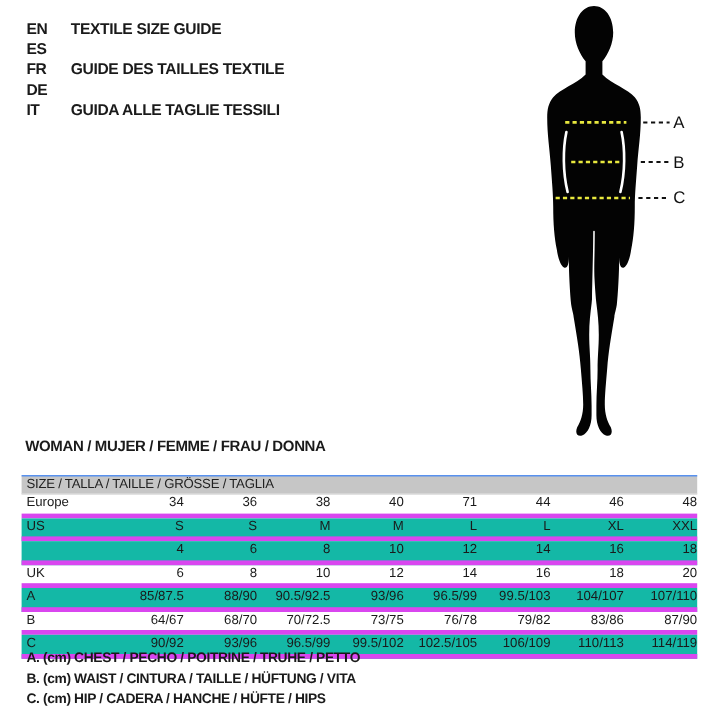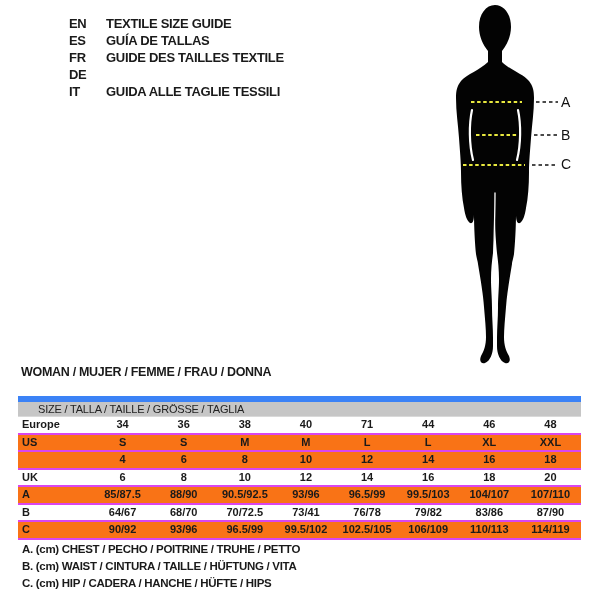--- a/index.html
+++ b/index.html
@@ -2,56 +2,55 @@
 <html><head>
 <meta charset="utf-8">
 <style>
   html,body{margin:0;padding:0;}
   body{
     width:600px;height:600px;background:#ffffff;position:relative;
     font-family:"Liberation Sans", sans-serif;color:#1a1a1a;overflow:hidden;
   }
   
   .lang-list{position:absolute;left:22px;top:15px;}
-  .lang-row{display:flex;line-height:17.1px;font-size:13px;font-weight:700;letter-spacing:-0.3px;margin-left:47px;}
+  .lang-row{display:flex;line-height:17.1px;font-size:13px;font-weight:700;letter-spacing:-0.3px;}
   .lang-code{width:37px;flex:0 0 37px;}
   
   .figure{position:absolute;left:415px;top:2px;width:185px;height:368px;}
   .figure svg{position:absolute;left:0;top:0;}
   .m-label{position:absolute;font-size:14px;font-weight:400;color:#111;line-height:15px;}
   .m-label.a{left:146px;top:93px;}
   .m-label.b{left:146px;top:126px;}
   .m-label.c{left:146px;top:155px;}
   
   .section-title{position:absolute;left:21px;top:365px;font-size:12.5px;font-weight:700;letter-spacing:-0.3px;}
   
   .size-table{position:absolute;left:18px;top:396px;width:563px;font-size:11px;}
   .t-header{
-    background:#c6c6c6;border-top:6px solid #3b82f6;border-bottom:1px solid #d9d9d9;
-    height:14px;line-height:14px;padding-left:20px;color:#222;letter-spacing:-0.2px;
+    background:#c6c6c6;border-top:1px solid #3b82f6;border-bottom:1px solid #d9d9d9;
+    height:14px;line-height:14px;padding-left:4px;color:#222;letter-spacing:-0.2px;
   }
-  .t-row{display:grid;grid-template-columns:74px repeat(8,1fr);height:15.5px;line-height:15.5px;border-bottom:2px solid #d946ef;font-weight:bold;}
-  .t-row.shaded{background:#f97316;}
+  .t-row{display:grid;grid-template-columns:74px repeat(8,1fr);height:15.5px;line-height:15.5px;border-bottom:4px solid #d946ef;}
+  .t-row.shaded{background:#14b8a6;}
   .t-row .lbl{padding-left:4px;text-align:left;}
-  .t-row .val{text-align:center;}
+  .t-row .val{text-align:right;}
   
   .legend{position:absolute;left:22px;top:541px;}
   .legend-line{font-size:11.5px;font-weight:700;line-height:17.2px;letter-spacing:-0.3px;}
 </style>
 </head>
 <body>
 
 <div class="lang-list">
   <div class="lang-row">
     <span class="lang-code">EN</span>
     <span class="lang-label">TEXTILE SIZE GUIDE</span>
   </div>
   <div class="lang-row">
     <span class="lang-code">ES</span>
-    <span class="lang-label">GUÍA DE TALLAS</span>
   </div>
   <div class="lang-row">
     <span class="lang-code">FR</span>
     <span class="lang-label">GUIDE DES TAILLES TEXTILE</span>
   </div>
   <div class="lang-row">
     <span class="lang-code">DE</span>
   </div>
   <div class="lang-row">
     <span class="lang-code">IT</span>
@@ -163,21 +162,21 @@
     <span class="val">99.5/103</span>
     <span class="val">104/107</span>
     <span class="val">107/110</span>
   </div>
 
   <div class="t-row">
     <span class="lbl">B</span>
     <span class="val">64/67</span>
     <span class="val">68/70</span>
     <span class="val">70/72.5</span>
-    <span class="val">73/41</span>
+    <span class="val">73/75</span>
     <span class="val">76/78</span>
     <span class="val">79/82</span>
     <span class="val">83/86</span>
     <span class="val">87/90</span>
   </div>
 
   <div class="t-row shaded">
     <span class="lbl">C</span>
     <span class="val">90/92</span>
     <span class="val">93/96</span>

